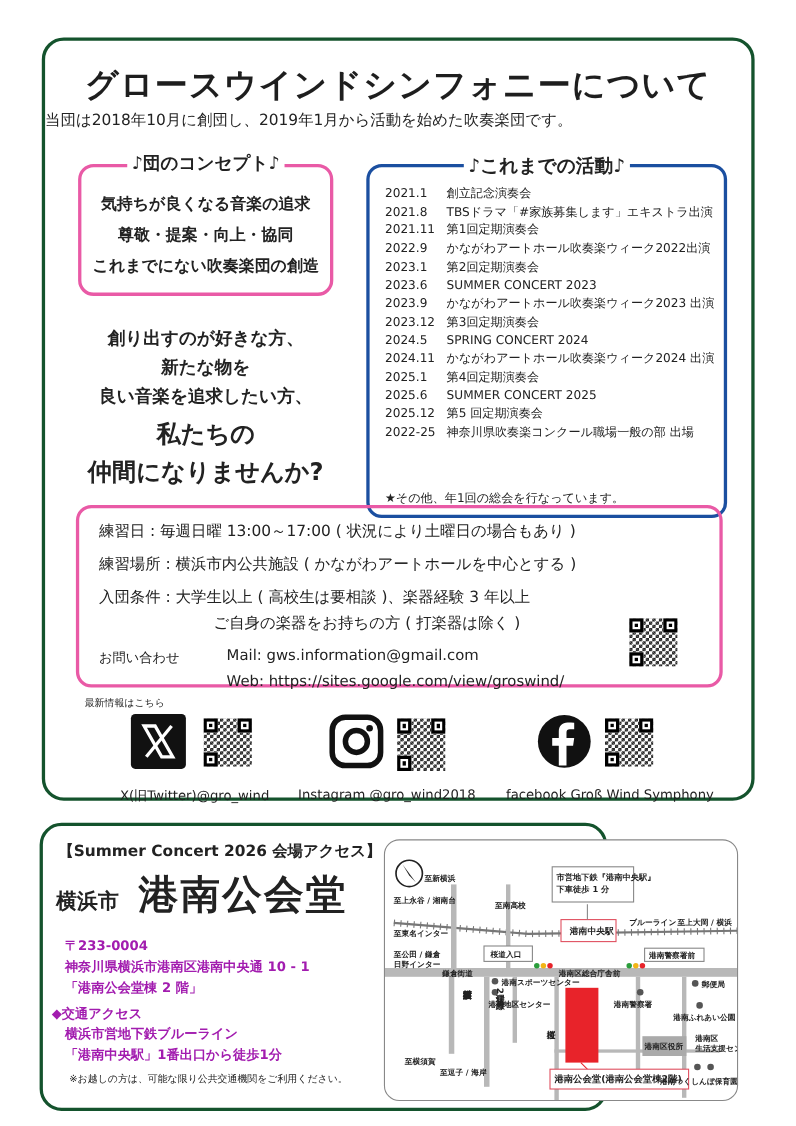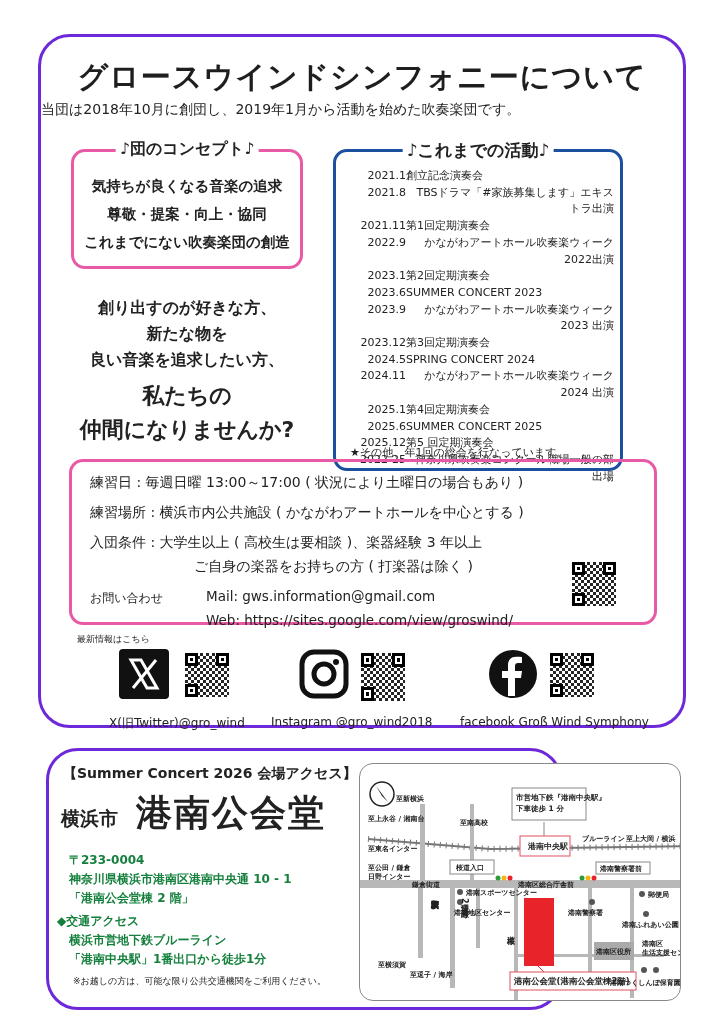--- a/index.html
+++ b/index.html
@@ -1,27 +1,27 @@
 <!DOCTYPE html>
 <html><head>
 <meta charset="utf-8">
 <style>
   * { box-sizing: border-box; margin: 0; padding: 0; }
   body { width: 724px; height: 1024px; background: #ffffff; font-family: "DejaVu Sans", sans-serif; color: #222; position: relative; overflow: hidden; }
-  .panel { position: absolute; border: 3px solid #6d28d9; border-radius: 32px; background: #fff; padding-left: 42px; }
+  .panel { position: absolute; border: 3px solid #14532d; border-radius: 20px; background: #fff; padding-left: 42px; }
   #about { left: 38px; top: 34px; width: 648px; height: 694px; }
-  #access { left: 46px; top: 748px; width: 516px; height: 262px; }
+  #access { left: 36px; top: 748px; width: 516px; height: 262px; }
   .title { position: absolute; left: 0; right: 0; top: 20px; text-align: center; font-size: 30px; font-weight: bold; letter-spacing: 1px; color: #1e1e1e; }
   .subtitle { position: absolute; left: 0; right: 0; top: 64px; text-align: left; font-size: 14px; color: #222; }
 
   .box { position: absolute; border: 3px solid; border-radius: 14px; }
   .box-label { position: absolute; top: -13px; left: 50%; transform: translateX(-50%); background: #fff; padding: 0 4px; font-weight: bold; font-size: 16px; white-space: nowrap; color: #222; }
   #concept { left: 30px; top: 112px; width: 232px; height: 120px; border-color: #e95aa6; }
   #concept .lines { position: absolute; top: 20px; left: 0; right: 0; text-align: center; font-weight: bold; font-size: 14.5px; line-height: 28px; }
-  #history { left: 292px; top: 112px; width: 290px; height: 322px; border-color: #1b4fa0; text-align: right; }
+  #history { left: 292px; top: 112px; width: 328px; height: 322px; border-color: #1b4fa0; }
   #history .label-wide { font-size: 17px; }
   .hist-list { position: absolute; top: 16px; left: 14px; right: 6px; font-size: 11px; line-height: 16.7px; }
   .hist-row { display: flex; }
   .hist-year { width: 56px; flex: none; }
   .hist-note { position: absolute; left: 14px; bottom: 8px; font-size: 11px; }
 
   #recruit { position: absolute; left: 0; width: 292px; top: 258px; text-align: center; font-weight: bold; }
   #recruit .small { font-size: 16px; line-height: 26px; }
   #recruit .big { font-size: 22px; line-height: 34px; margin-top: 6px; }
 
@@ -38,21 +38,21 @@
   .latest { position: absolute; left: 36px; top: 596px; font-size: 9px; }
   .social { position: absolute; top: 612px; }
   .social .icon { position: absolute; top: 0; width: 50px; height: 50px; }
   .social .caption { position: absolute; top: 66px; font-size: 12px; white-space: nowrap; }
 
   
   .acc-title { position: absolute; left: 14px; top: 14px; font-size: 14px; font-weight: bold; white-space: nowrap; }
   .acc-hall { position: absolute; left: 12px; top: 38px; white-space: nowrap; font-weight: bold; }
   .acc-hall .city { font-size: 19px; }
   .acc-hall .name { font-size: 36px; letter-spacing: 2px; margin-left: 18px; }
-  .acc-lines { position: absolute; left: 20px; top: 100px; font-size: 12px; line-height: 19px; font-weight: bold; color: #15803d; }
+  .acc-lines { position: absolute; left: 20px; top: 100px; font-size: 12px; line-height: 19px; font-weight: bold; color: #a21caf; }
   .acc-lines .head { margin-left: -12px; }
   .acc-note { position: absolute; left: 24px; top: 224px; font-size: 9px; }
 
   #map { position: absolute; left: 310px; top: 12px; width: 322px; height: 238px; border: 1px solid #888; border-radius: 14px; overflow: hidden; background: #fff; }
   .mt { position: absolute; font-size: 7px; white-space: nowrap; color: #222; font-weight: bold; }
 </style>
 </head>
 <body>
 
 <div class="panel" id="about">

